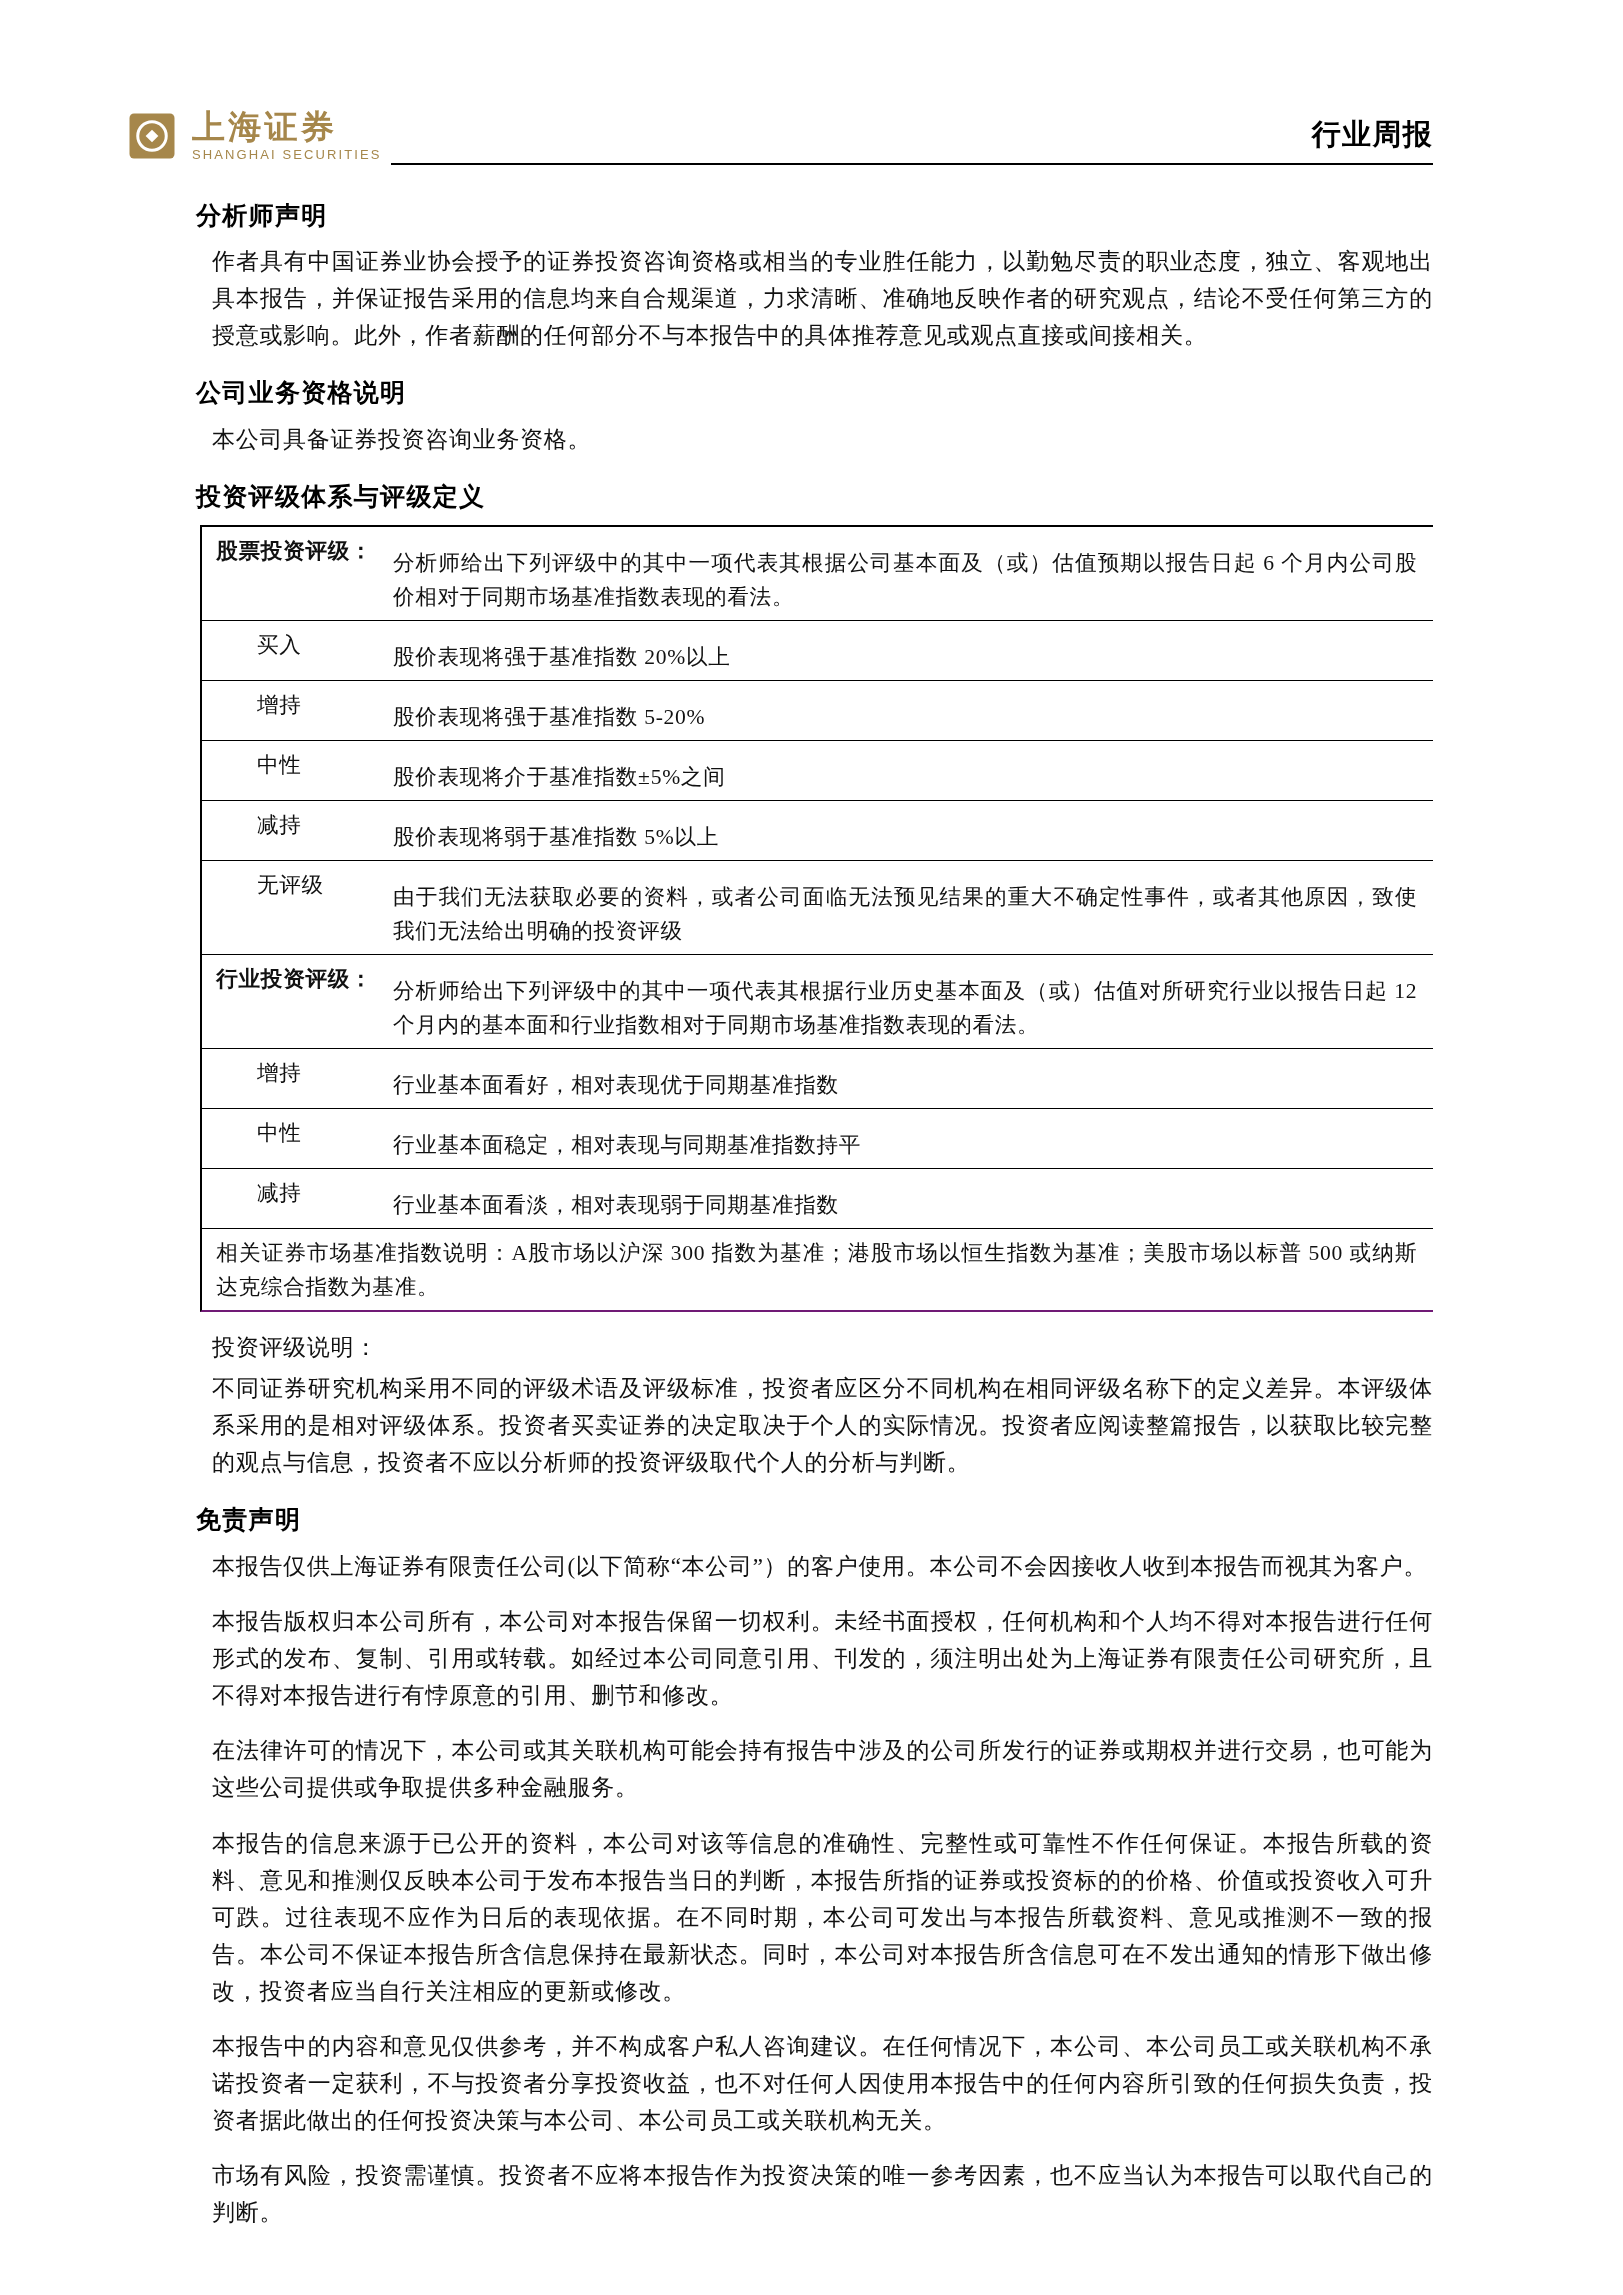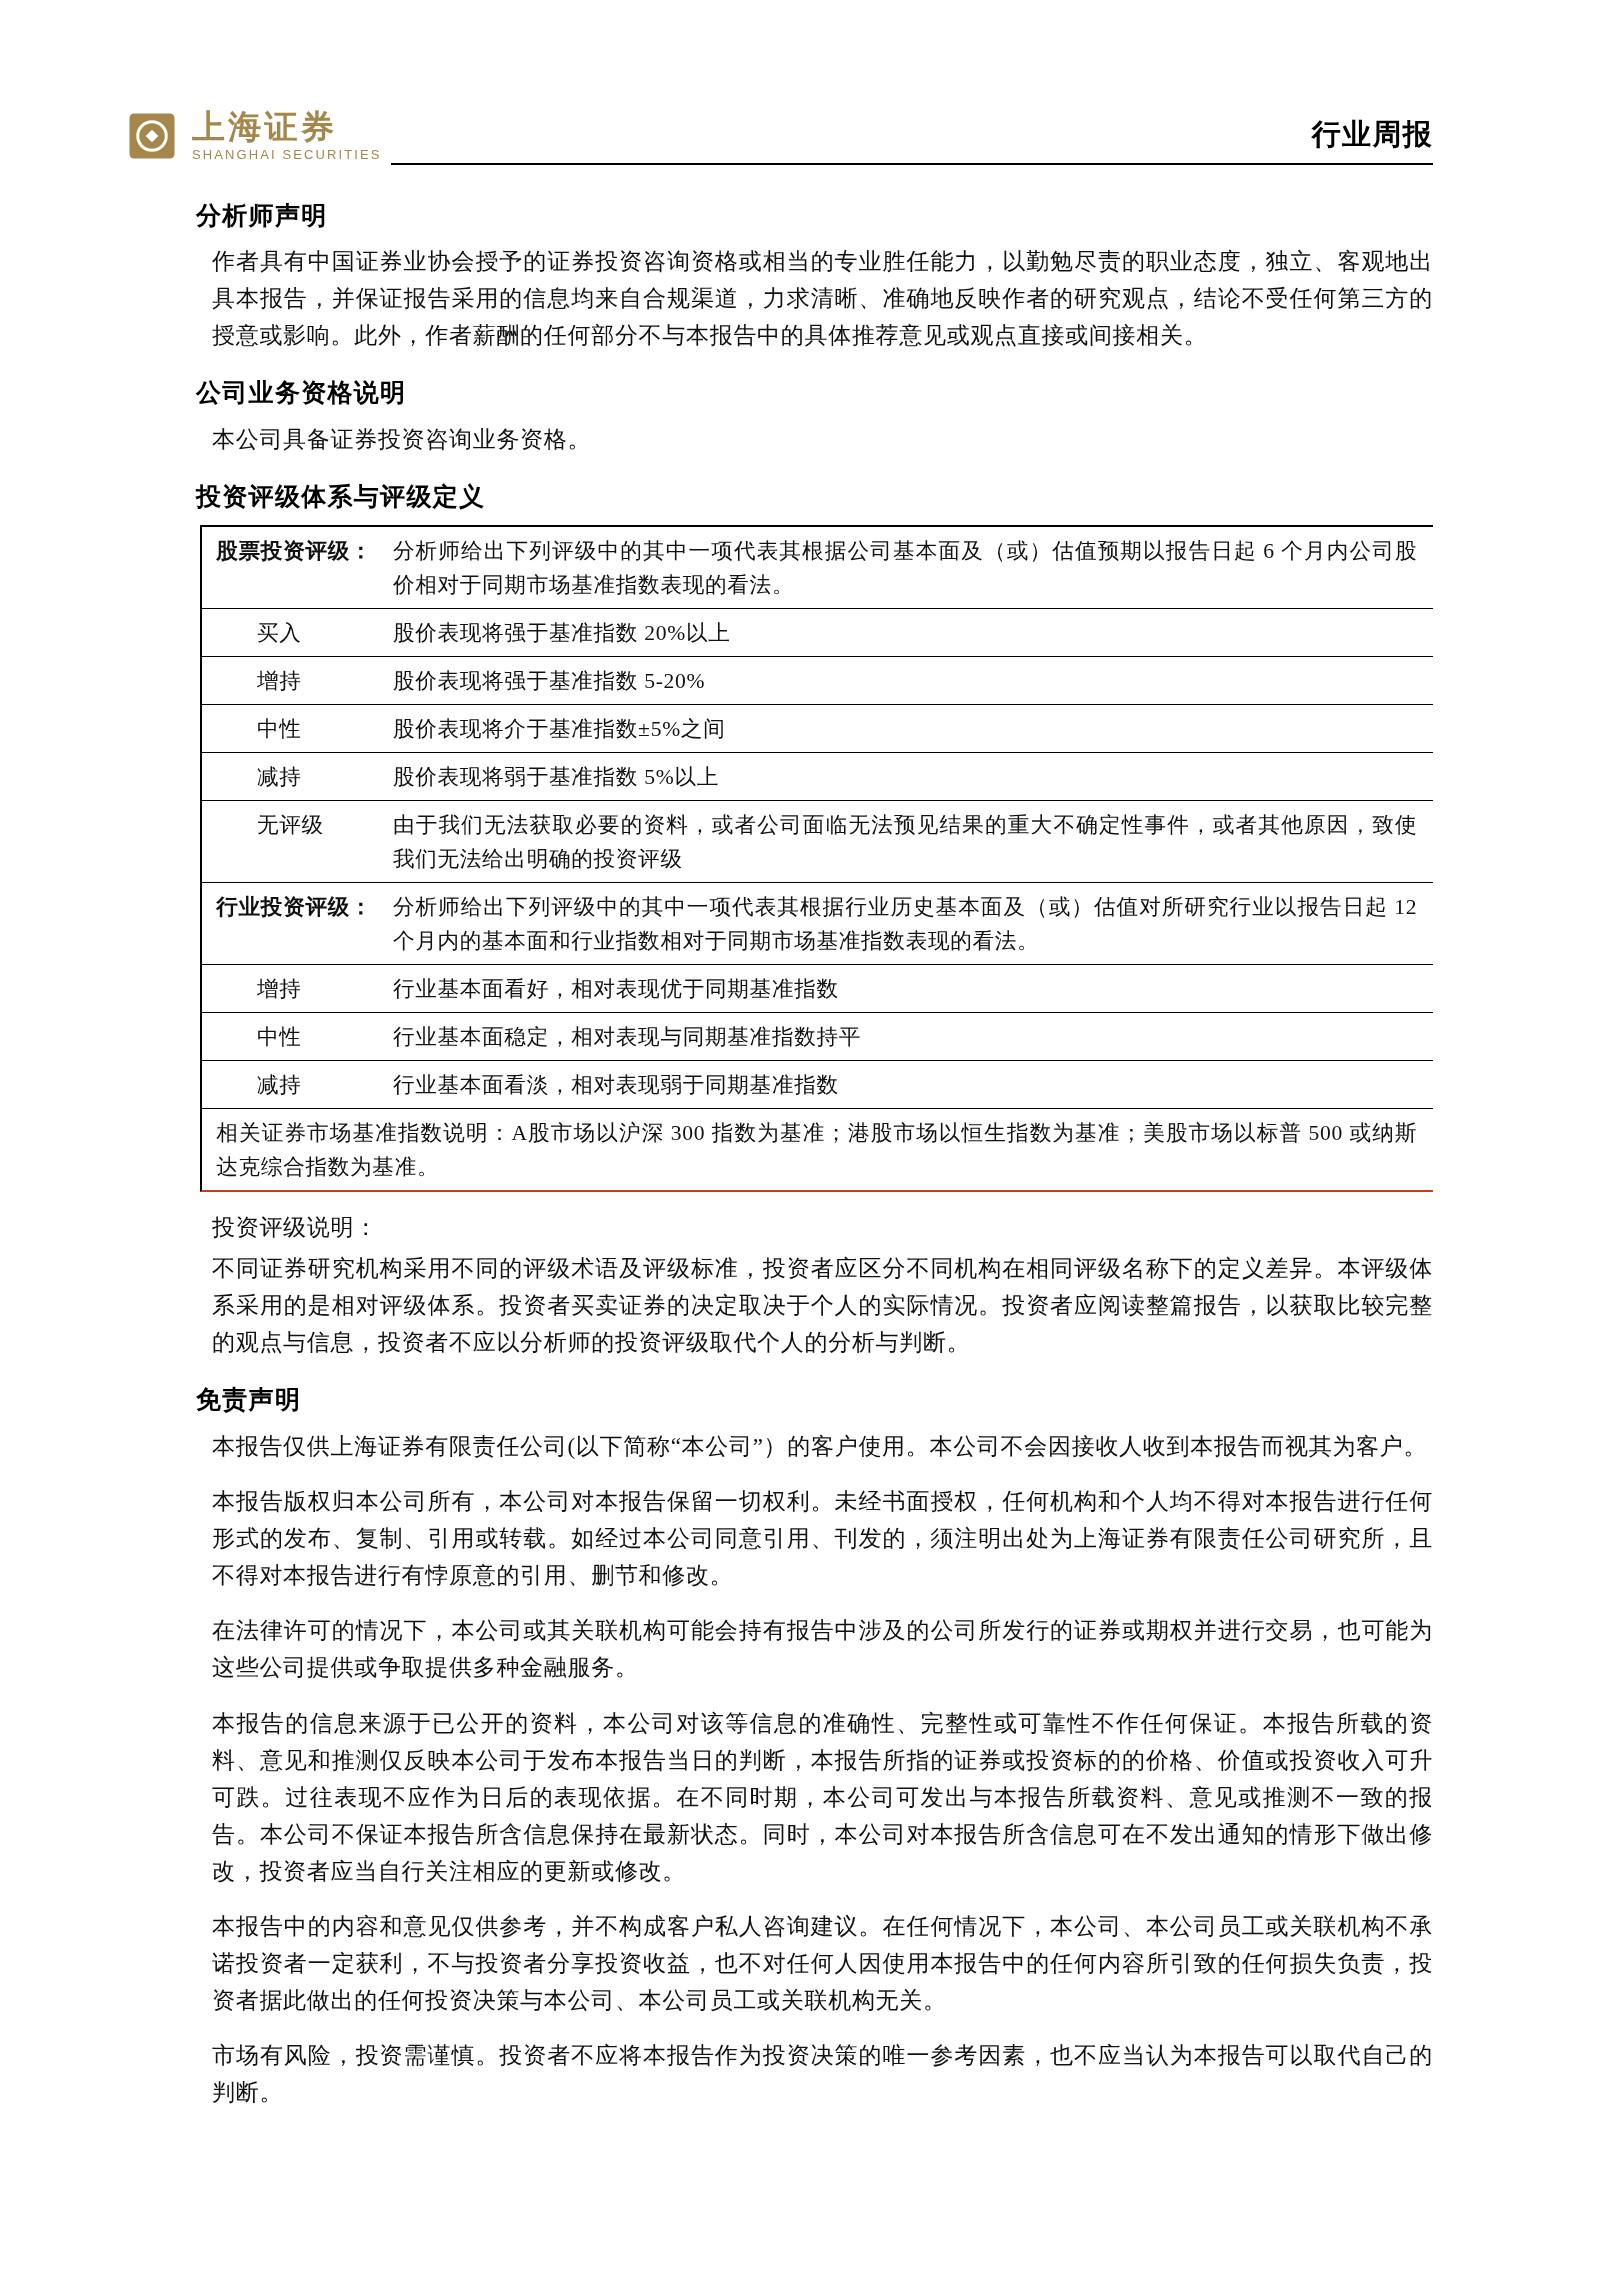--- a/index.html
+++ b/index.html
@@ -54,38 +54,38 @@
   p.body {
     font-size:23px; line-height:37px; letter-spacing:0.7px;
     text-align:justify; color:#111111;
     margin-bottom:17px;
     margin-left:16px;
   }
   p.body.tight { margin-bottom:3.9px; }
   
   .rating-table {
     border-top:2px solid #000000;
-    border-bottom:2px solid #c2410c;
+    border-bottom:2px solid #701a75;
     border-left:2px solid #000000;
     margin:3.9px 0 17px 3.9px;
   }
   .t-row {
     display:flex;
     border-bottom:1.3px solid #000000;
     padding:6.5px 0;
     font-size:21.6px; line-height:34px; letter-spacing:0.7px;
   }
   .t-row:last-child { border-bottom:none; }
   .t-label {
     width:191px; flex-shrink:0;
     padding-left:14.4px; font-weight:bold;
   }
   .t-indent { width:55px; flex-shrink:0; }
   .t-rating { width:136px; flex-shrink:0; }
-  .t-desc { flex:1; padding-right:15.7px; text-align:justify; }
+  .t-desc { flex:1; padding-right:15.7px; text-align:justify;margin-top:12px; }
   .t-footer { flex:1; padding:0 15.7px 0 14.4px; text-align:justify; }
   
   .disclaimer-block p.body { margin-bottom:18.3px; }
 </style>
 </head>
 <body>
 
 <div class="page">
 
   <header class="header">

